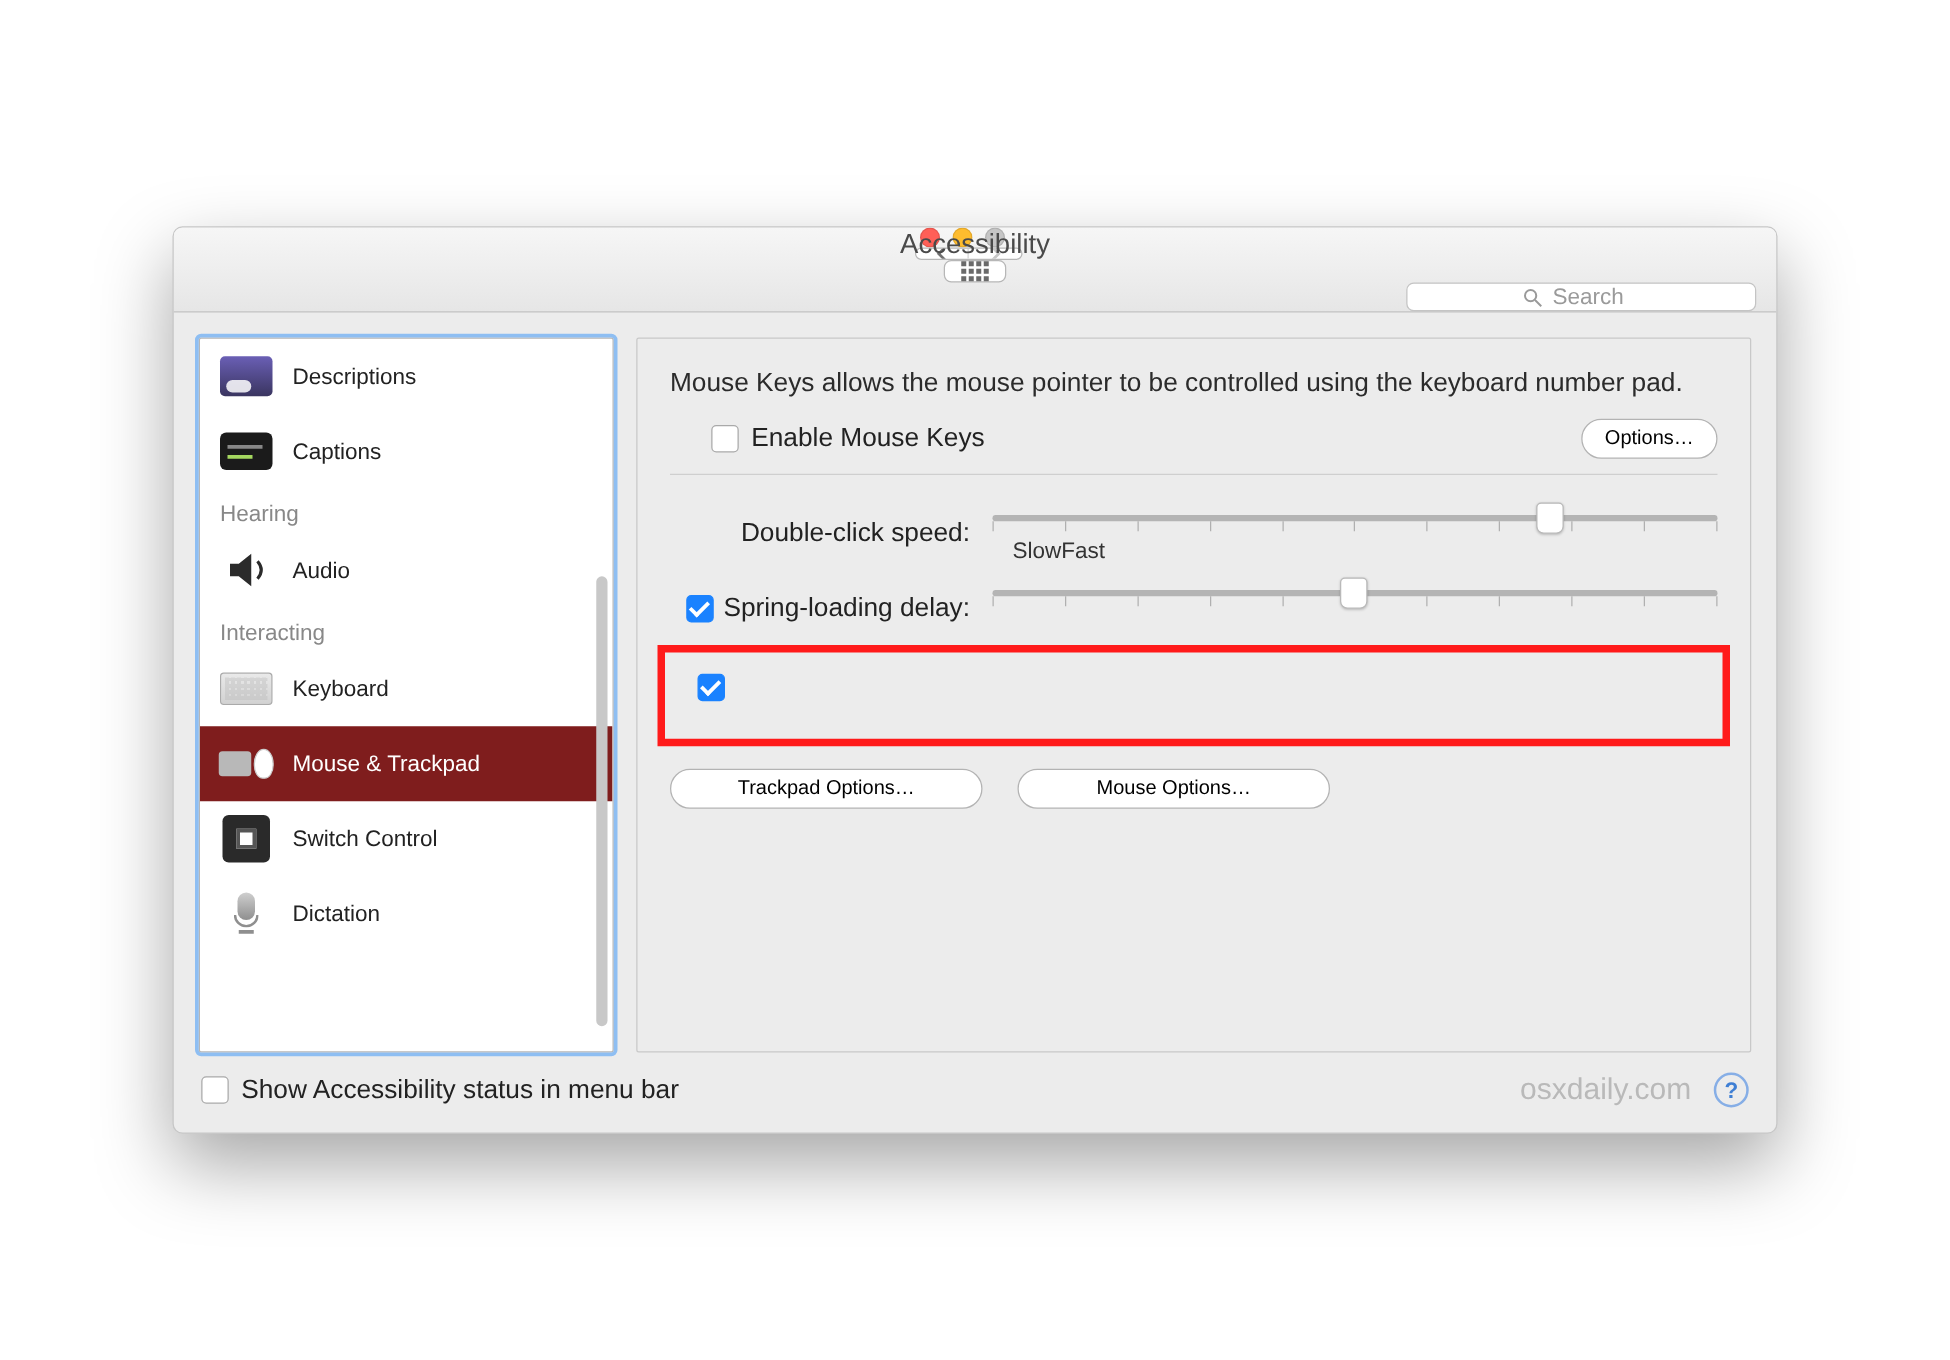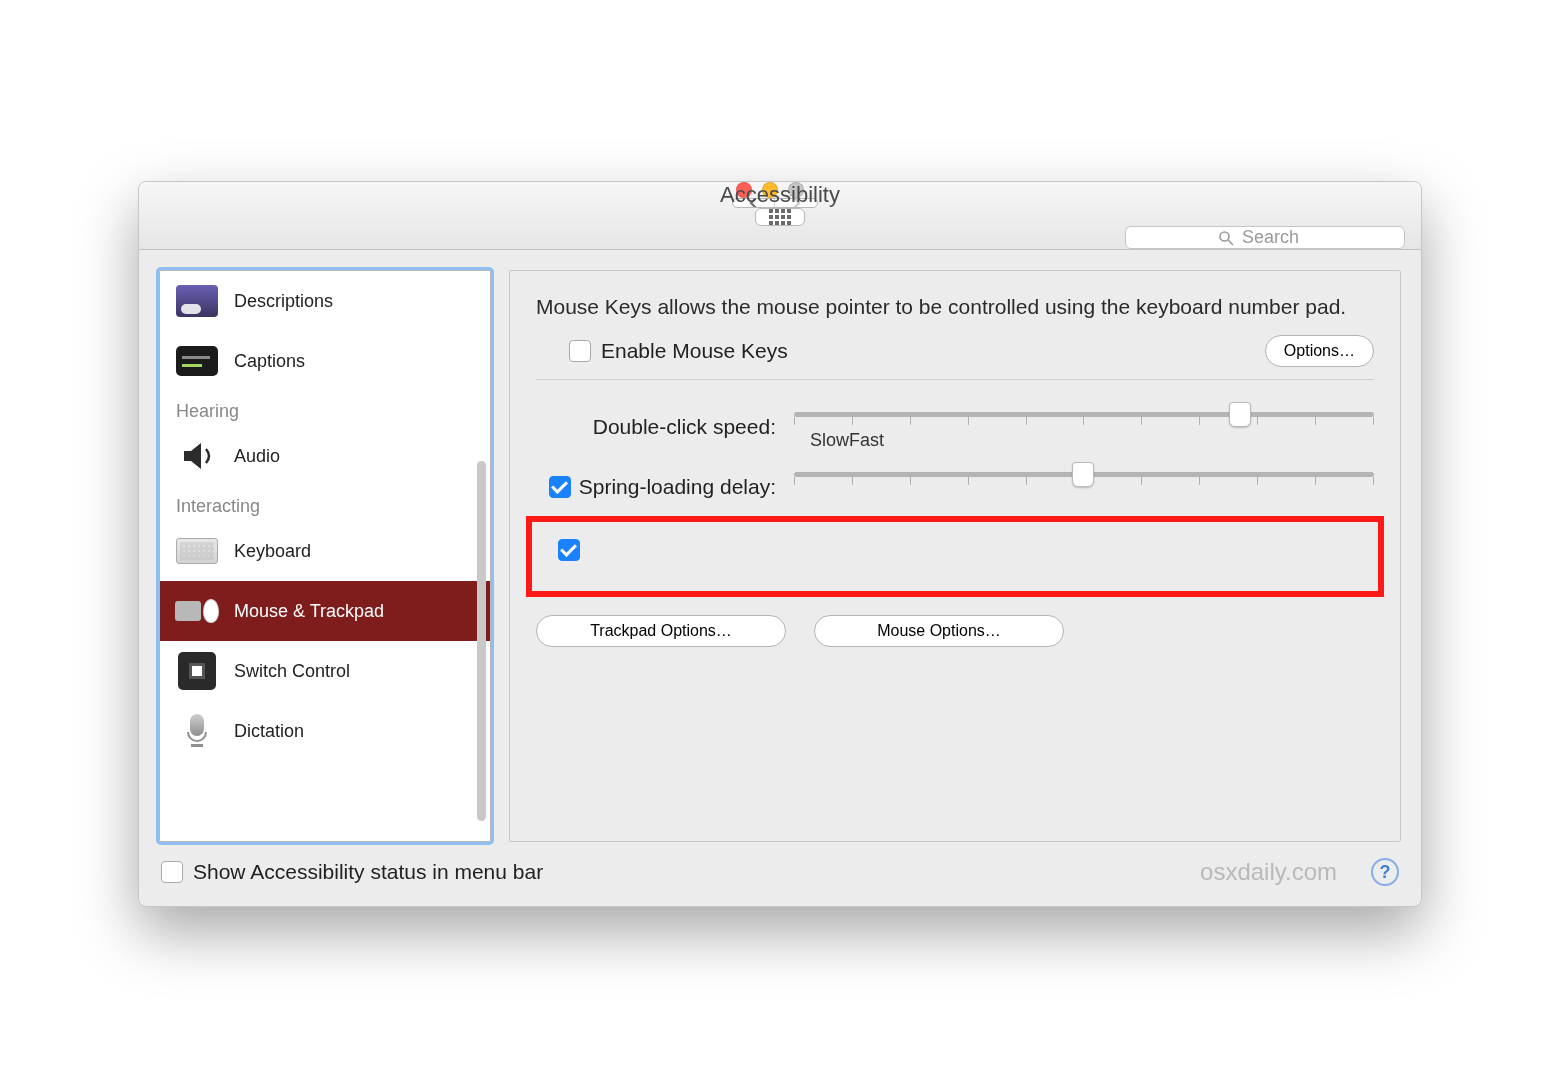--- a/index.html
+++ b/index.html
@@ -121,21 +121,21 @@
     margin: 2px -10px 18px -10px;
   }
   .ignore-row { display:flex; align-items:flex-start; gap:10px; padding-left:16px; }
   .ignore-row .cbox { margin-top:3px; }
   .ignore-text { font-size:21px; line-height:1.35; color:#222; }
 
   .bottom-buttons { display:flex; justify-content:flex-start; gap:28px; margin-top:6px; }
 
   
   .footer { display:flex; align-items:center; padding: 8px 22px 20px 22px; font-size:21px; color:#222; }
-  .footer .right { margin-left:auto; display:flex; align-items:center; gap:34px; }
+  .footer .right { margin-left:auto; display:flex; align-items:center; gap:18px; }
   .watermark { color:#b9b9b9; font-size:24px; font-weight:500; }
   .help { width:28px; height:28px; border-radius:50%; border:2px solid #86aee6; color:#3f7fd4; display:flex; align-items:center; justify-content:center; font-size:18px; font-weight:600; }
 
   
   .ic-desc { width:42px; height:32px; background:linear-gradient(#6a5fb5,#3a3560); border-radius:4px; position:relative; }
   .ic-desc:after { content:""; position:absolute; bottom:3px; left:5px; width:20px; height:10px; background:rgba(255,255,255,0.85); border-radius:5px; }
   .ic-capt { width:42px; height:30px; background:#1b1b1b; border-radius:5px; position:relative; }
   .ic-capt:before { content:""; position:absolute; left:6px; top:18px; width:20px; height:3px; background:#a5d860; }
   .ic-capt:after { content:""; position:absolute; left:6px; top:10px; width:28px; height:3px; background:#888; }
   .ic-audio { width:38px; height:38px; }

